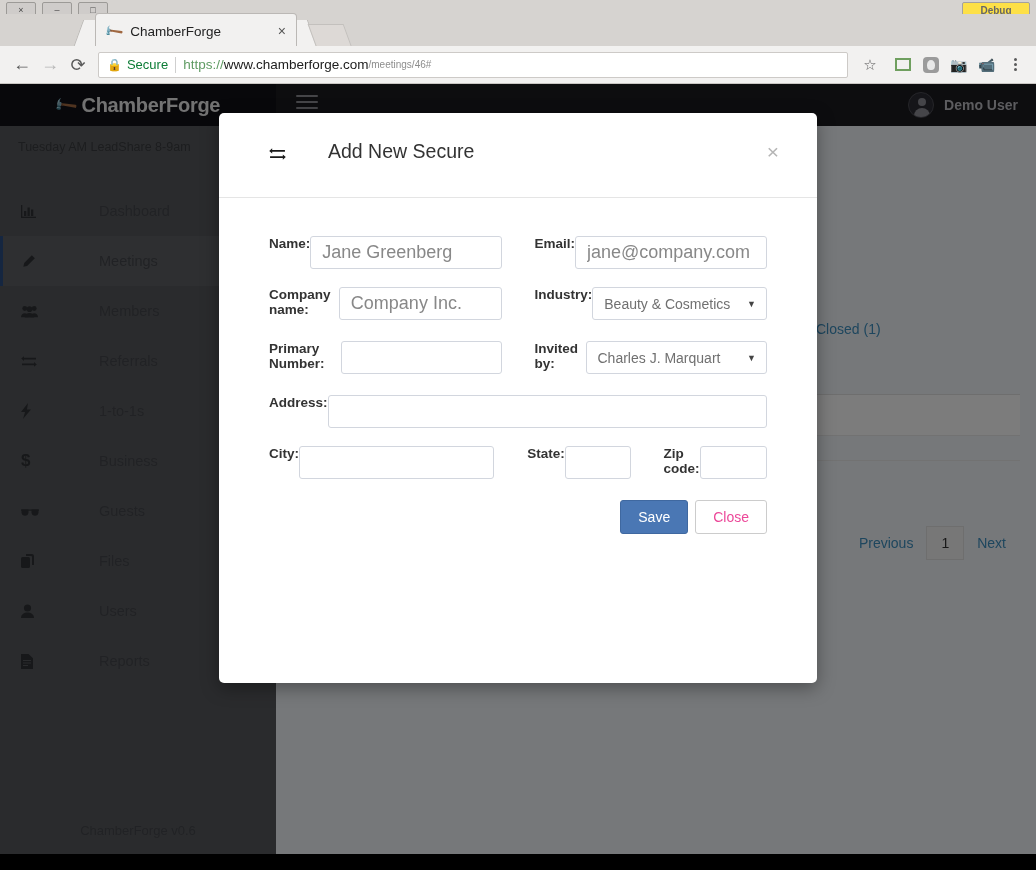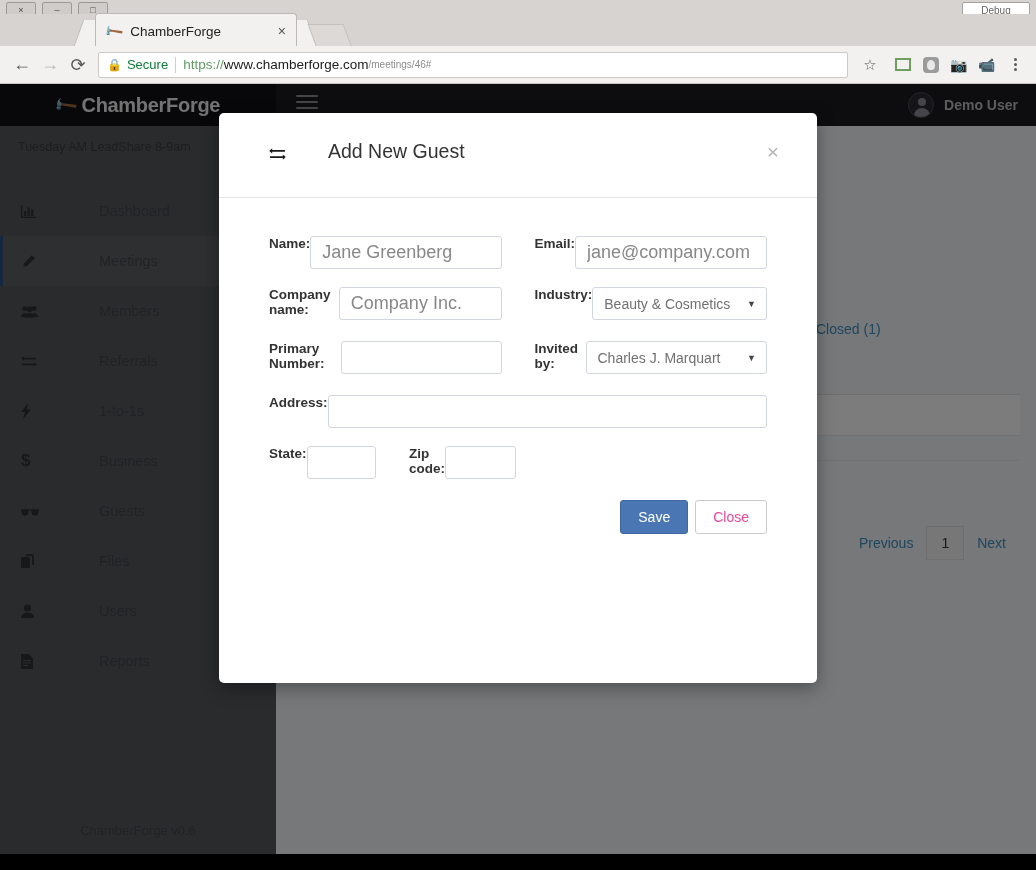--- a/index.html
+++ b/index.html
@@ -16,24 +16,25 @@
     background: #d6d3d0;
   }
   .win-btns { position: absolute; left: 6px; top: 2px; display: flex; gap: 6px; }
   .win-btn {
     width: 30px; height: 16px; background: #cfcccA;
     border: 1px solid #9c9a97; border-radius: 2px;
     font-size: 9px; line-height: 14px; text-align: center; color: #4a4a4a;
   }
   .topright-btn {
     position: absolute; right: 6px; top: 2px;
-    width: 68px; height: 16px; background: #ffffff;
+    width: 68px; height: 16px; background: #fde047;
     border: 1px solid #a3a1a0; border-radius: 2px;
     font-size: 10px; color: #666; text-align: center; line-height: 15px;
     overflow: hidden;
+    font-weight: bold;
   }
 
   .tab-strip {
     position: absolute; left: 0; top: 14px; width: 1036px; height: 34px;
     background: #d6d3d0;
   }
   .tab {
     position: absolute; left: 96px; top: 0px; width: 200px; height: 34px;
     background: #f2f1f0;
     border-top-left-radius: 3px; border-top-right-radius: 3px;
@@ -394,21 +395,21 @@
     <div class="overlay"></div>
 
     <div class="modal">
       <div class="modal-head">
         <span class="modal-ico">
           <svg width="17" height="14" viewBox="0 0 16 13">
               <path d="M3 1.2L0.2 3.6 3 6V4.4h12V2.8H3z" fill="#1a1a1a"></path>
               <path d="M13 7L15.8 9.4 13 11.8V10.2H1V8.6h12z" fill="#1a1a1a"></path>
             </svg>
         </span>
-        <span class="modal-title">Add New Guest</span>
+        <span class="modal-title">Add New Secure</span>
         <span class="modal-x">×</span>
       </div>
 
       <div class="modal-body">
 
         <div class="frow">
           <div class="fgroup half">
             <span class="flabel">Name:</span>
             <input class="finput" type="text" value="Jane Greenberg" style="">
           </div>
@@ -447,20 +448,24 @@
         </div>
 
         <div class="frow">
           <div class="fgroup full">
             <span class="flabel">Address:</span>
             <input class="finput" type="text" value="" style="">
           </div>
         </div>
 
         <div class="row-city">
+          <div class="fgroup city">
+            <span class="flabel">City:</span>
+            <input class="finput" type="text" value="" style="">
+          </div>
           <div class="fgroup state">
             <span class="flabel">State:</span>
             <input class="finput" type="text" value="" style="">
           </div>
           <div class="fgroup zip">
             <span class="flabel">Zip code:</span>
             <input class="finput" type="text" value="" style="">
           </div>
         </div>
 

